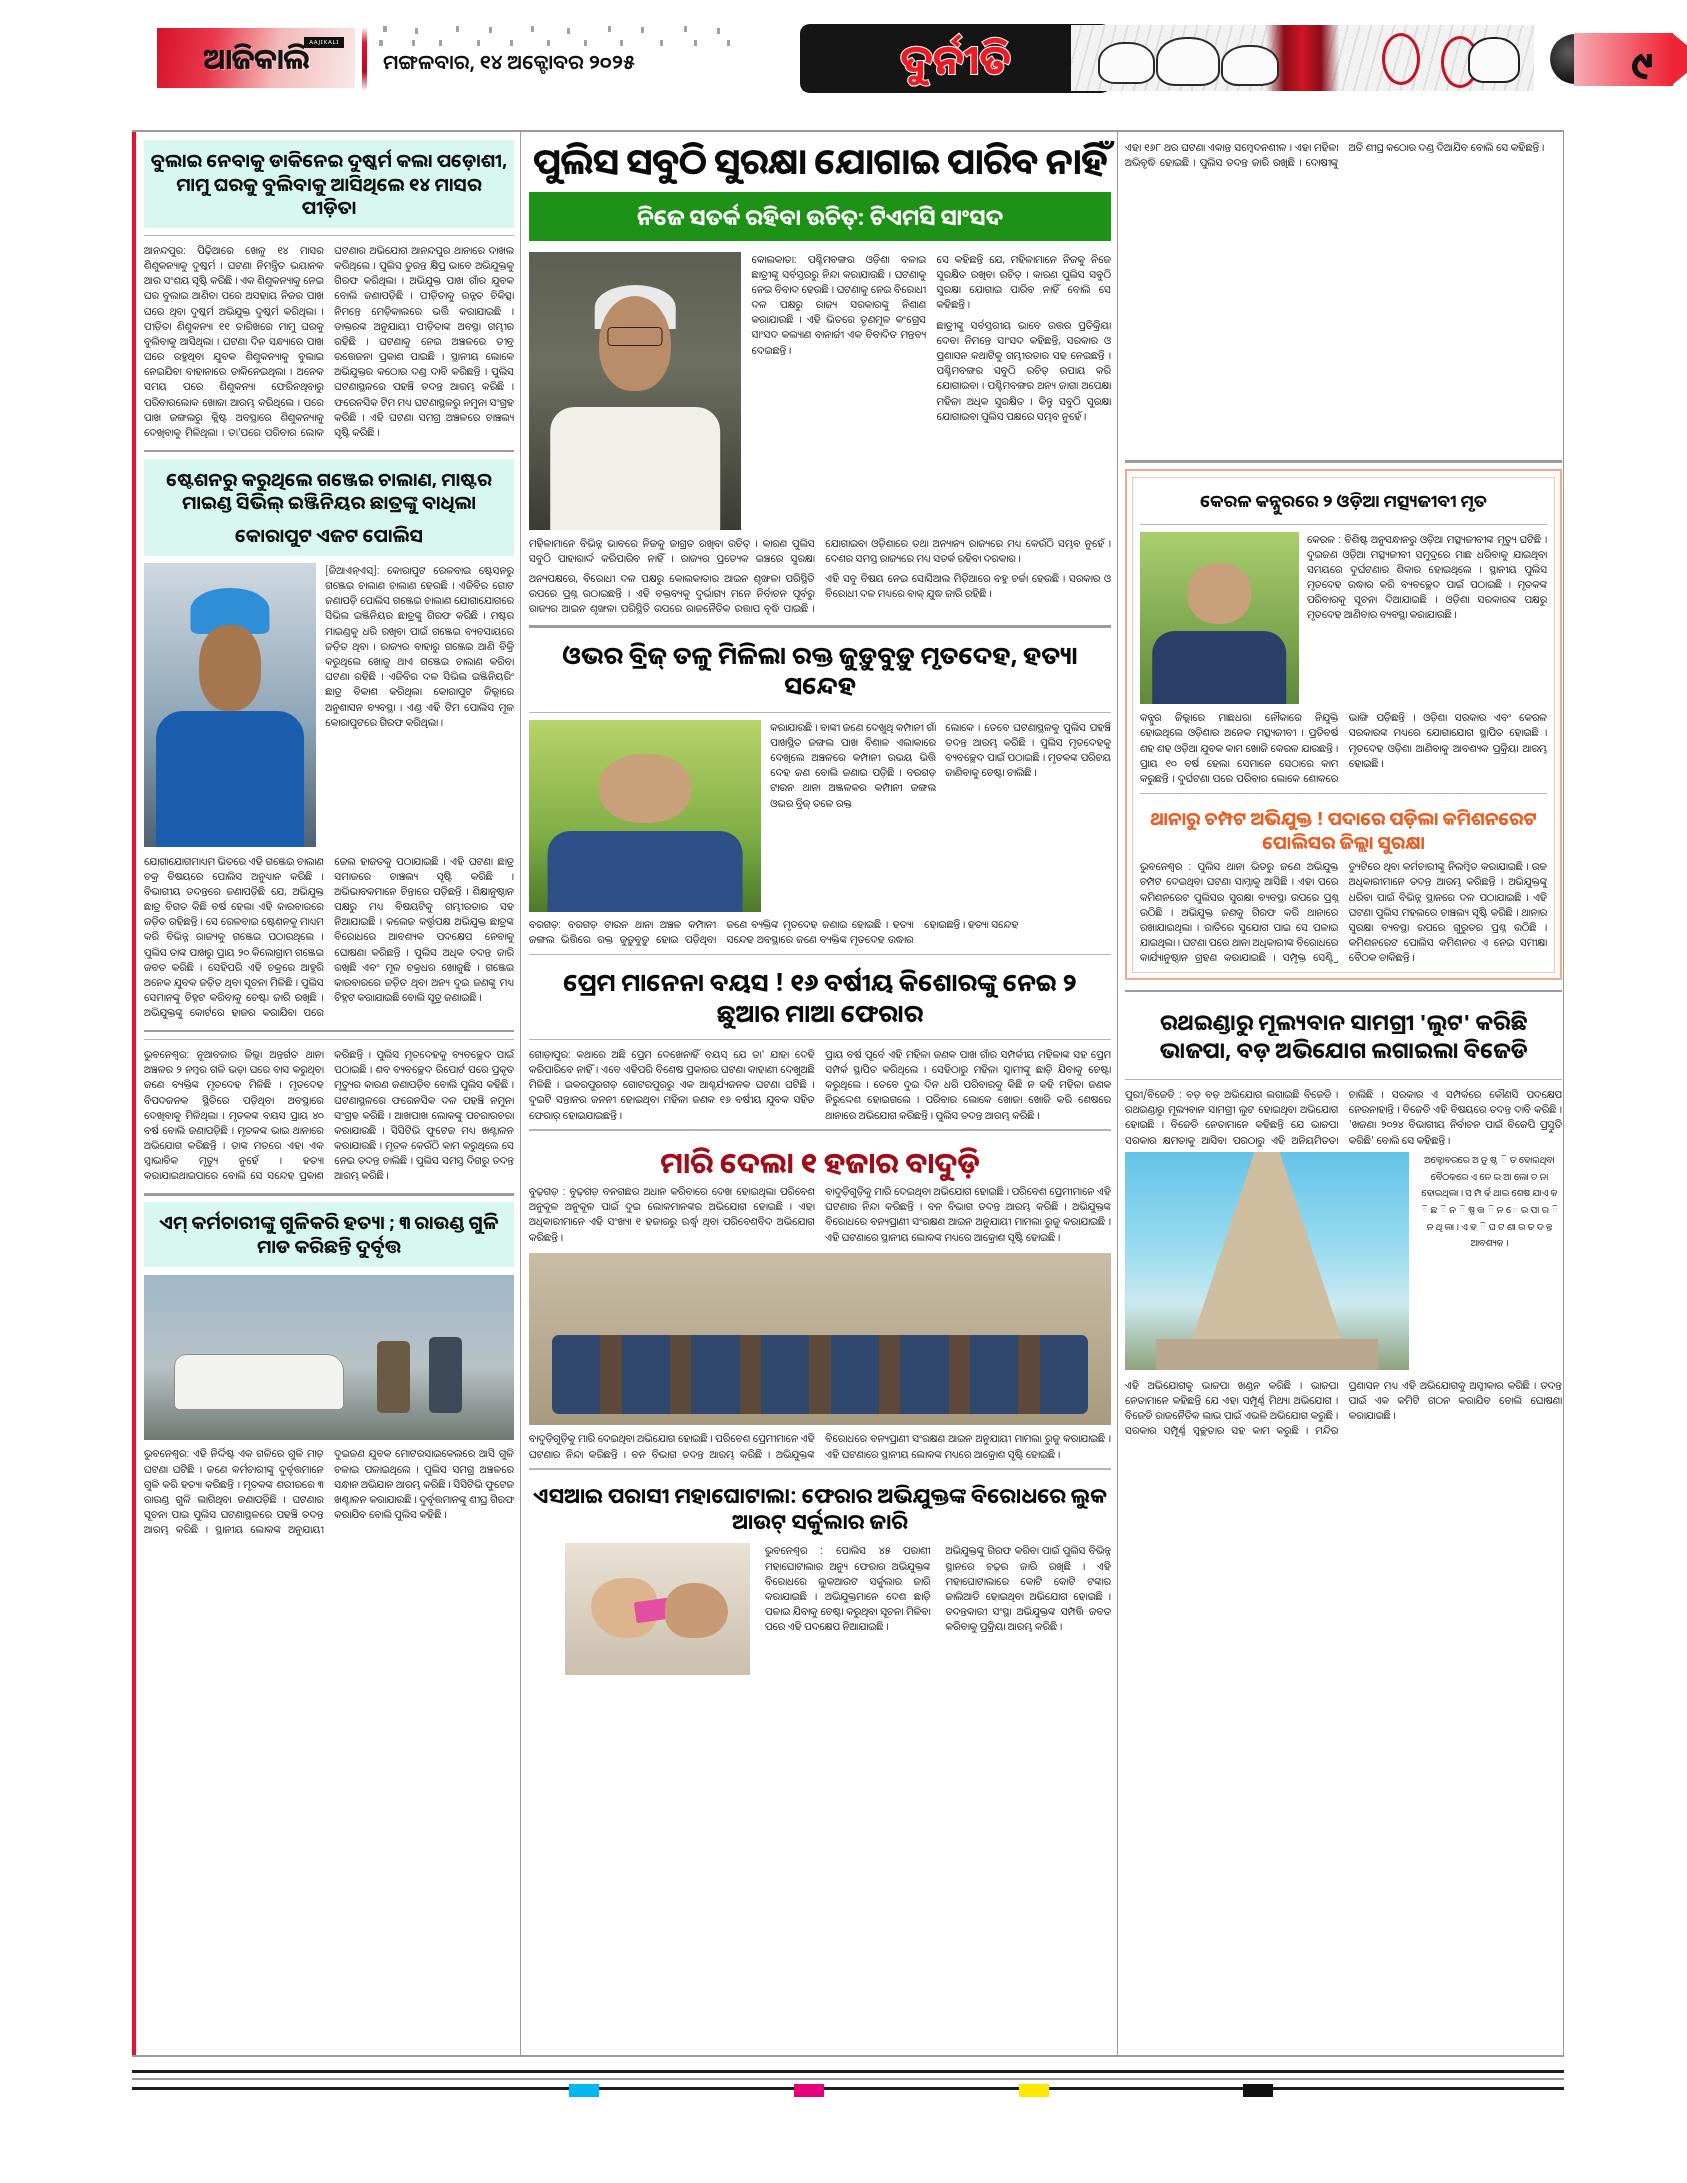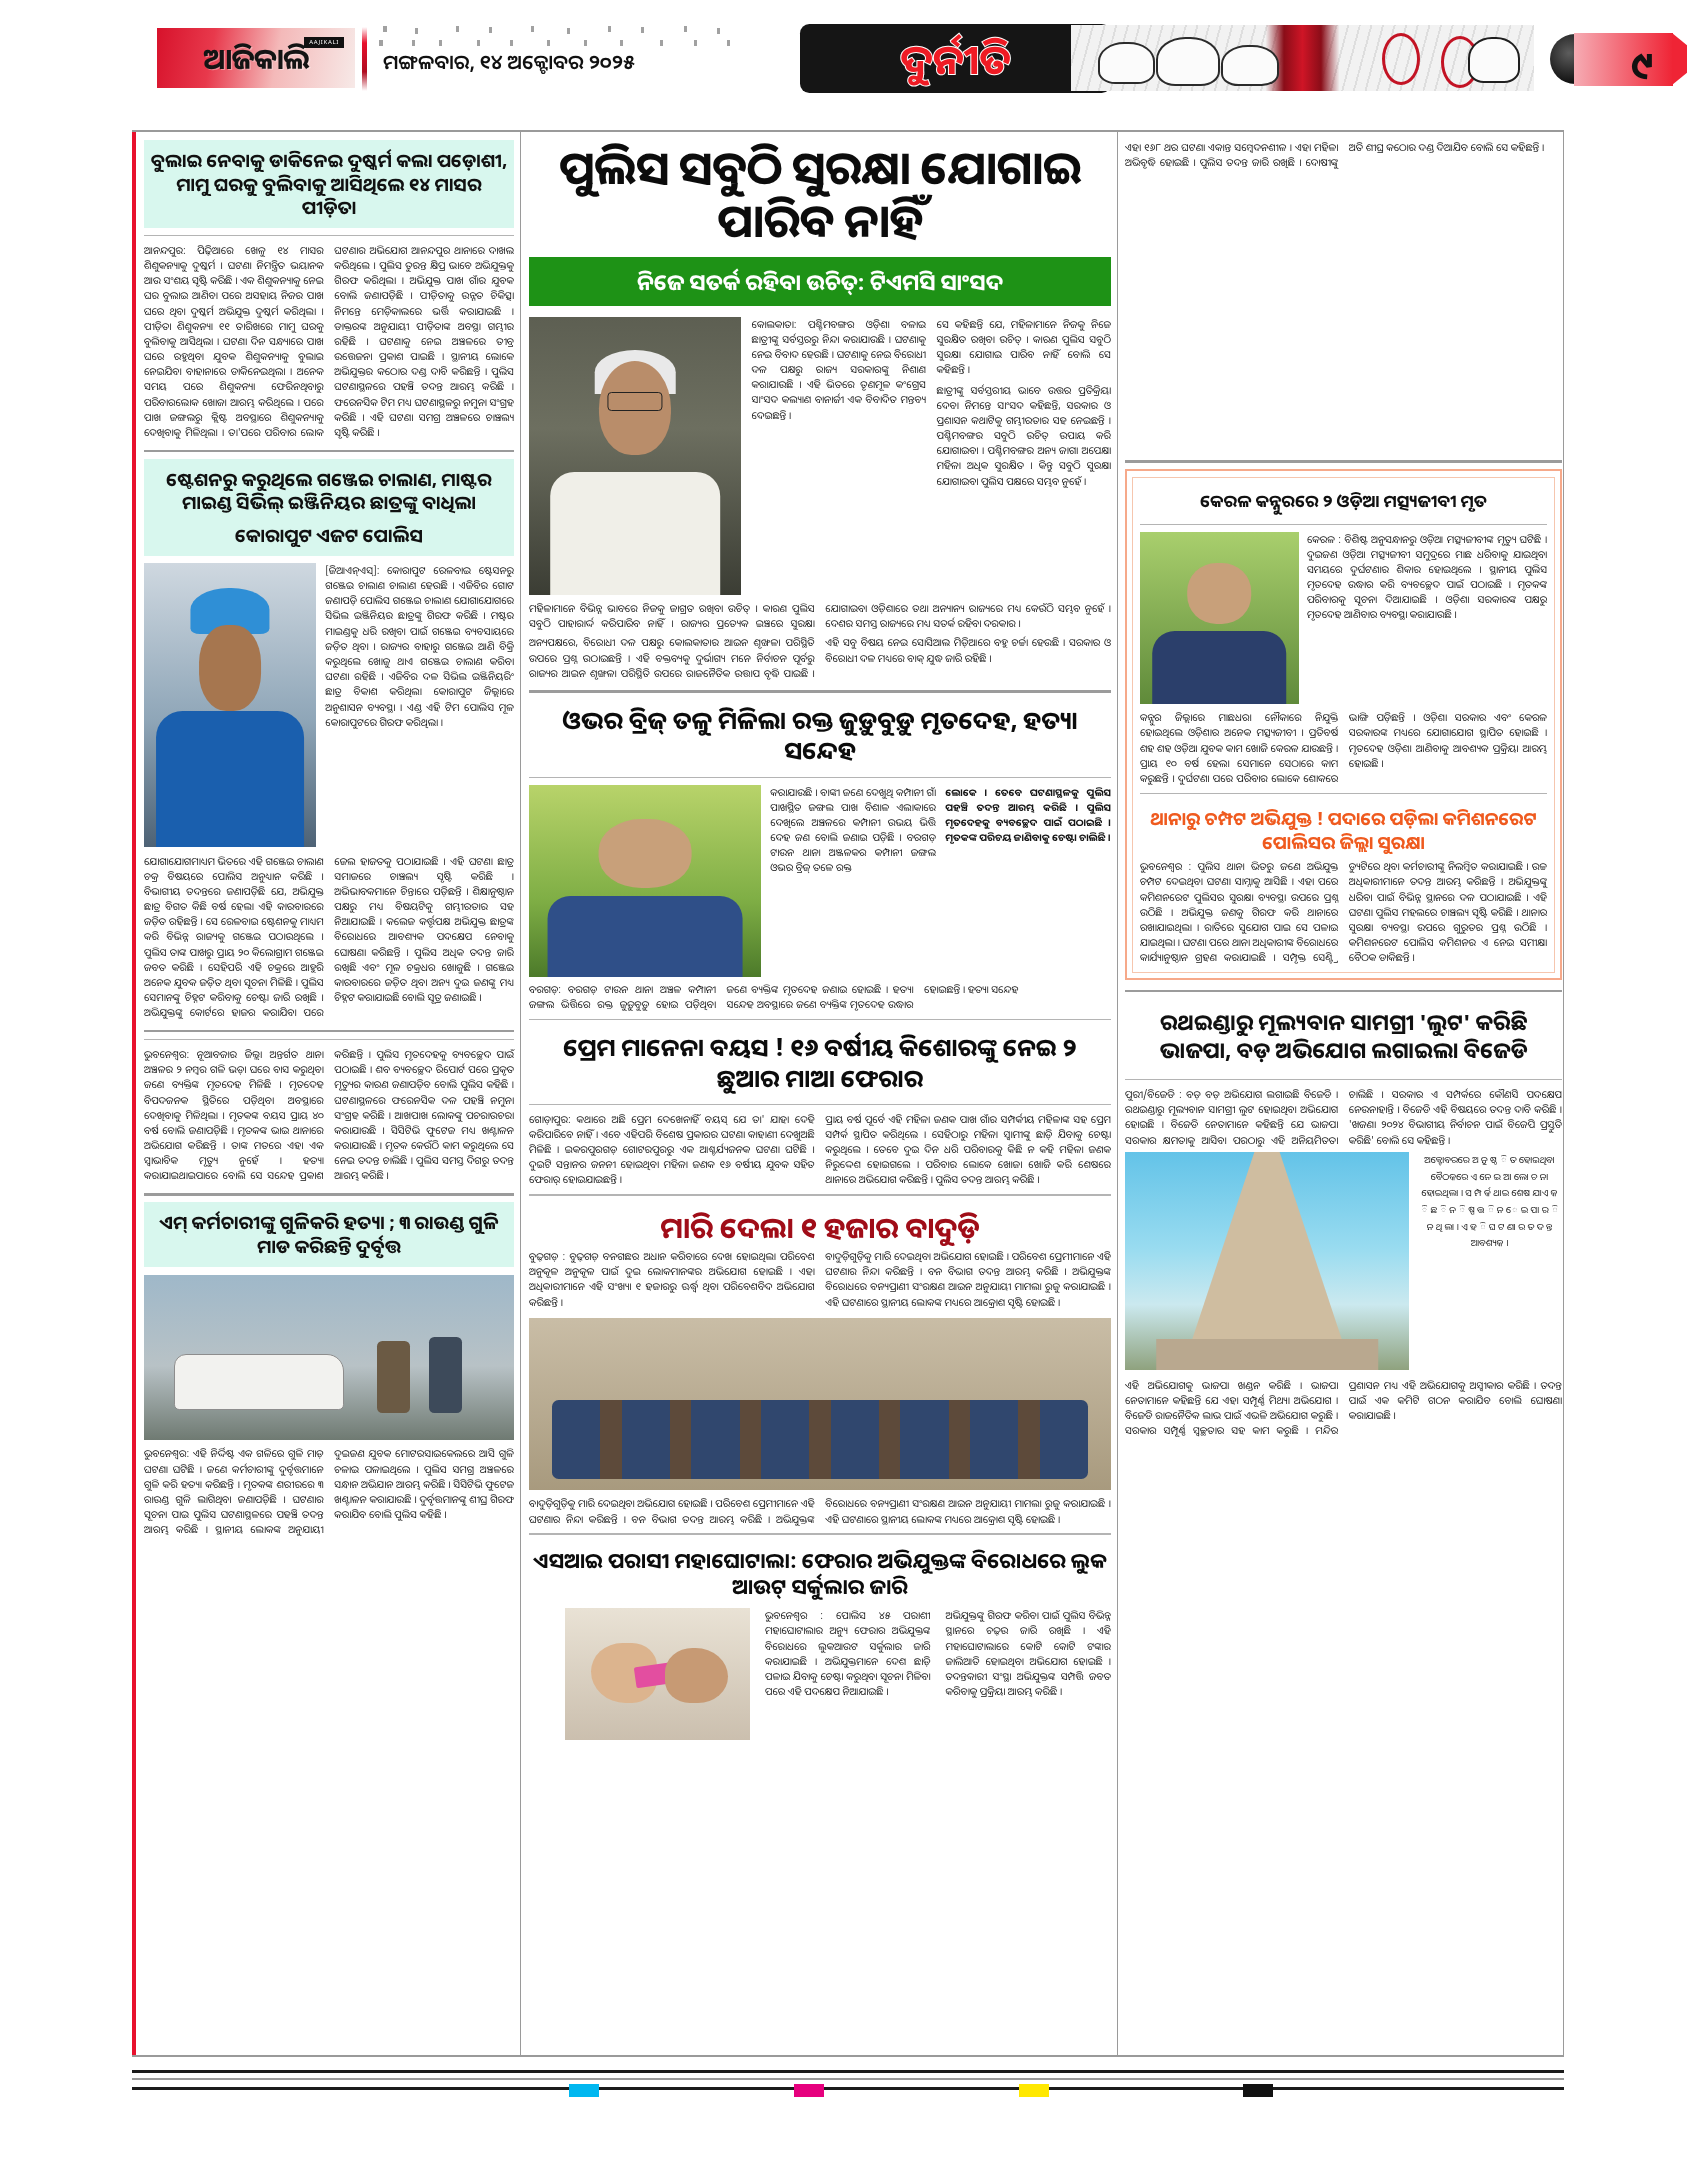--- a/index.html
+++ b/index.html
@@ -107,21 +107,21 @@
   .body-text {
     font-size:10px; line-height:1.52; text-align:justify; color:#141414;
     hyphens:auto;
   }
   .cols2 { column-count:2; column-gap:10.6px; }
   .cols3 { column-count:3; column-gap:10.6px; }
   .rule-g { height:2.6px; background:#9b9b9b; margin:9.3px 0 6.6px; }
   .rule-thin { height:1.3px; background:#b4b4b4; margin:6.6px 0; }
 
   .lead-head-main {
-    font-size:46px; font-weight:bold; text-align:center; line-height:1.16; color:#0c0c0c;
+    font-size:36px; font-weight:bold; text-align:center; line-height:1.16; color:#0c0c0c;
     letter-spacing:-0.7px;
   }
   .green-bar {
     background:#1e9216; color:#fff; text-align:center;
     font-size:22px; font-weight:bold; padding:8.6px 0 10px; margin-top:10.6px;
   }
   .mid-head {
     font-size:24.5px; font-weight:bold; text-align:center; line-height:1.25; color:#0c0c0c;
     padding:5.3px 0 4px;
   }
@@ -336,21 +336,21 @@
     <div class="rule-thin"></div>
 
     <div style="display:flex; gap:9.3px; margin-top:5.3px;">
       <div class="photo" style="width:232px;height:192px;flex:none;">
         <div class="p-green">
           <div class="face"></div>
             <div class="body"></div>
         </div>
       </div>
       <div class="body-text" style="flex:1;">କରାଯାଉଛି । ବାଙ୍କୀ ଜଣେ ଦେଖୁଥି କମ୍ପାନୀ ଗାଁ ପାଖସ୍ଥିତ ଜଙ୍ଗଲ ପାଖ ବିଶାଳ ଏଲାକାରେ ଦେଖିଲେ ଅଞ୍ଚଳରେ କମ୍ପାନୀ ଉଭୟ ଭିତ୍ତି ଦେହ ଜଣ ବୋଲି ଜଣାଇ ପଡ଼ିଛି । ବରଗଡ଼ ଟାଉନ ଥାନା ଅଞ୍ଜଳକର କମ୍ପାନୀ ଜଙ୍ଗଲ ଓଭର ବ୍ରିଜ୍ ତଳେ ରକ୍ତ</div>
-      <div class="body-text" style="flex:1;font-weight:bold;">ଲୋକେ । ତେବେ ଘଟଣାସ୍ଥଳକୁ ପୁଲିସ ପହଞ୍ଚି ତଦନ୍ତ ଆରମ୍ଭ କରିଛି । ପୁଲିସ ମୃତଦେହକୁ ବ୍ୟବଚ୍ଛେଦ ପାଇଁ ପଠାଇଛି । ମୃତକଙ୍କ ପରିଚୟ ଜାଣିବାକୁ ଚେଷ୍ଟା ଚାଲିଛି ।</div>
+      <div class="body-text" style="flex:1;">ଲୋକେ । ତେବେ ଘଟଣାସ୍ଥଳକୁ ପୁଲିସ ପହଞ୍ଚି ତଦନ୍ତ ଆରମ୍ଭ କରିଛି । ପୁଲିସ ମୃତଦେହକୁ ବ୍ୟବଚ୍ଛେଦ ପାଇଁ ପଠାଇଛି । ମୃତକଙ୍କ ପରିଚୟ ଜାଣିବାକୁ ଚେଷ୍ଟା ଚାଲିଛି ।</div>
     </div>
     <div class="body-text cols3" style="margin-top:5.3px;">ବରଗଡ଼: ବରଗଡ଼ ଟାଉନ ଥାନା ଅଞ୍ଚଳ କମ୍ପାନୀ ଜଙ୍ଗଲ ଭିତ୍ତିରେ ରକ୍ତ ଜୁଡ଼ୁବୁଡ଼ୁ ହୋଇ ପଡ଼ିଥିବା ଜଣେ ବ୍ୟକ୍ତିଙ୍କ ମୃତଦେହ ଜଣାଇ ହୋଇଛି । ହତ୍ୟା ସନ୍ଦେହ ଅବସ୍ଥାରେ ଜଣେ ବ୍ୟକ୍ତିଙ୍କ ମୃତଦେହ ଉଦ୍ଧାର ହୋଇଛନ୍ତି । ହତ୍ୟା ସନ୍ଦେହ</div>
 
     <div class="rule-thin"></div>
 
     <div class="mid-head">ପ୍ରେମ ମାନେନା ବୟସ ! ୧୬ ବର୍ଷୀୟ କିଶୋରଙ୍କୁ ନେଇ ୨ ଛୁଆର ମାଆ ଫେରାର</div>
     <div class="rule-thin"></div>
     <div style="display:flex; gap:10.6px;">
       <div class="body-text" style="flex:1;">ଗୋଡ଼ାପୁର: କଥାରେ ଅଛି ପ୍ରେମ ଦେଖେନାହିଁ ବୟସ୍ ଯେ ତା' ଯାହା ଦେହି କରିପାରିବେ ନାହିଁ । ଏବେ ଏହିପରି ବିଶେଷ ପ୍ରକାରର ଘଟଣା କାହାଣୀ ଦେଖୁଅଛି ମିଳିଛି । ଇକରପୁରଗଡ଼ ଗୋଟରପୁରରୁ ଏକ ଆଶ୍ଚର୍ଯ୍ୟଜନକ ଘଟଣା ଘଟିଛି । ଦୁଇଟି ସନ୍ତାନର ଜନନୀ ହୋଇଥିବା ମହିଳା ଜଣକ ୧୬ ବର୍ଷୀୟ ଯୁବକ ସହିତ ଫେରାର୍ ହୋଇଯାଇଛନ୍ତି ।</div>
       <div class="body-text" style="flex:1;">ପ୍ରାୟ ବର୍ଷ ପୂର୍ବେ ଏହି ମହିଳା ଜଣକ ପାଖ ଗାଁର ସମ୍ପର୍କୀୟ ମହିଳାଙ୍କ ସହ ପ୍ରେମ ସମ୍ପର୍କ ସ୍ଥାପିତ କରିଥିଲେ । ସେହିଠାରୁ ମହିଳା ସ୍ୱାମୀଙ୍କୁ ଛାଡ଼ି ଯିବାକୁ ଚେଷ୍ଟା କରୁଥିଲେ । ତେବେ ଦୁଇ ଦିନ ଧରି ପରିବାରକୁ କିଛି ନ କହି ମହିଳା ଜଣକ ନିରୁଦ୍ଦେଶ ହୋଇଗଲେ । ପରିବାର ଲୋକେ ଖୋଜା ଖୋଜି କରି ଶେଷରେ ଥାନାରେ ଅଭିଯୋଗ କରିଛନ୍ତି । ପୁଲିସ ତଦନ୍ତ ଆରମ୍ଭ କରିଛି ।</div>

